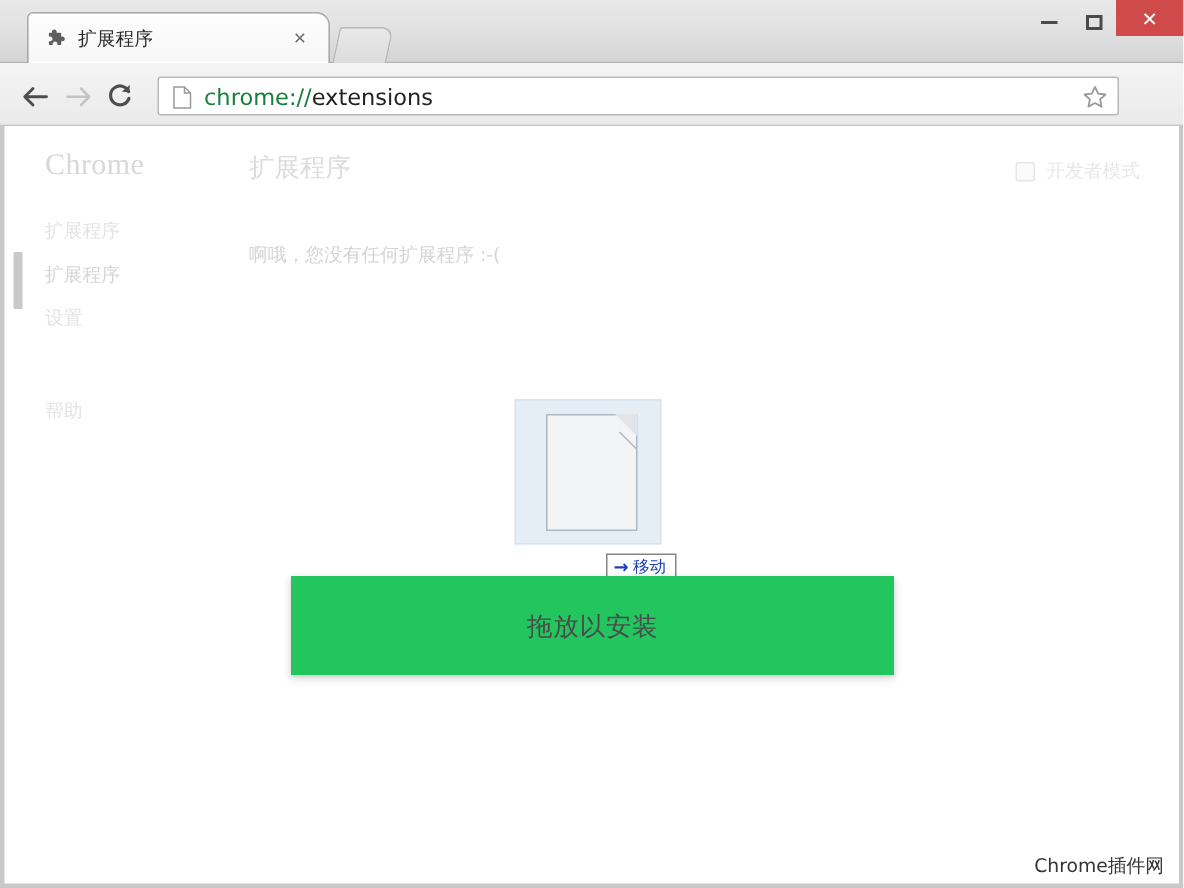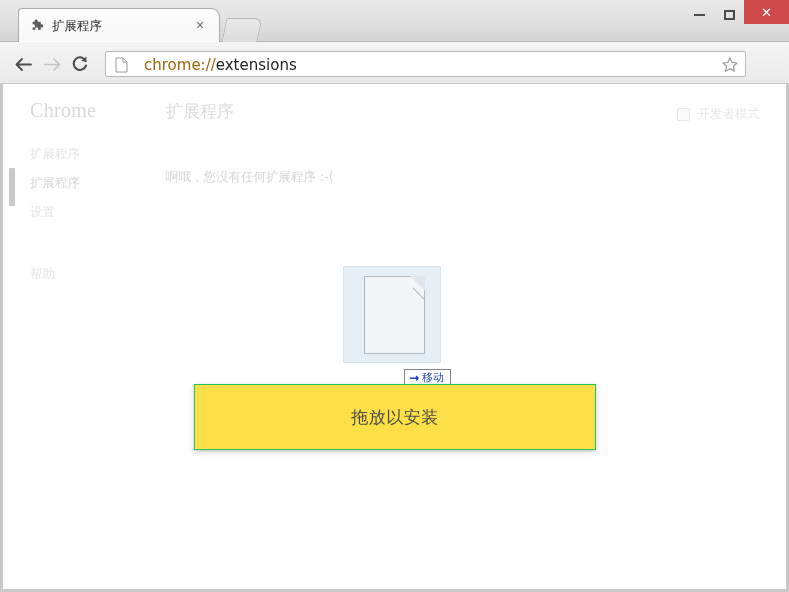--- a/index.html
+++ b/index.html
@@ -172,21 +172,21 @@
   }
   .omni-text {
     position: absolute;
     left: 30px; top: 3px;
     font-size: 15px;
     line-height: 21px;
     color: #222222;
     font-family: "DejaVu Sans", "Liberation Sans", sans-serif;
     white-space: nowrap;
   }
-  .omni-scheme { color: #a16207; margin-left: 8px; }
+  .omni-scheme { color: #15803d; }
   .omni-star {
     position: absolute;
     right: 6px; top: 4px;
     width: 18px; height: 18px;
     cursor: pointer;
   }
 
   .menu-btn {
     position: absolute;
     left: 755px;
@@ -300,21 +300,21 @@
   .devmode-label {
     font-size: 12.5px;
     color: #e8e8e8;
     font-family: "DejaVu Sans", "Liberation Sans", sans-serif;
     white-space: nowrap;
   }
 
   .empty-row {
     position: absolute;
     left: 6px;
-    top: 85px;
+    top: 78px;
     display: flex;
     align-items: flex-end;
     white-space: nowrap;
   }
   .empty-msg {
     font-size: 12.5px;
     color: #d4d4d4;
     font-family: "DejaVu Sans", "Liberation Sans", sans-serif;
   }
   .empty-link {
@@ -389,21 +389,21 @@
     font-family: "DejaVu Sans", "Liberation Sans", sans-serif;
   }
 
   
   .drop-dialog {
     position: absolute;
     left: 194px;
     top: 300px;
     width: 402px;
     height: 66px;
-    background: #fde047;
+    background: #22c55e;
     border: 1px solid #22c55e;
     box-shadow: 0 2px 6px rgba(0,0,0,0.17), 0 1px 2px rgba(0,0,0,0.10);
     display: flex;
     align-items: center;
     justify-content: center;
   }
   .drop-text {
     font-size: 17px;
     color: #4a4a4a;
     font-family: "DejaVu Sans", "Liberation Sans", sans-serif;
@@ -546,16 +546,17 @@
     <div class="move-tip">
       <span class="move-arrow">→</span>
       <span class="move-label">移动</span>
     </div>
 
     <div class="drop-dialog">
       <span class="drop-text">拖放以安装</span>
     </div>
 
     <div class="watermark">
+      <div class="wm-line">Chrome插件网</div>
     </div>
 
   </div>
 </div>
 
 </body></html>

